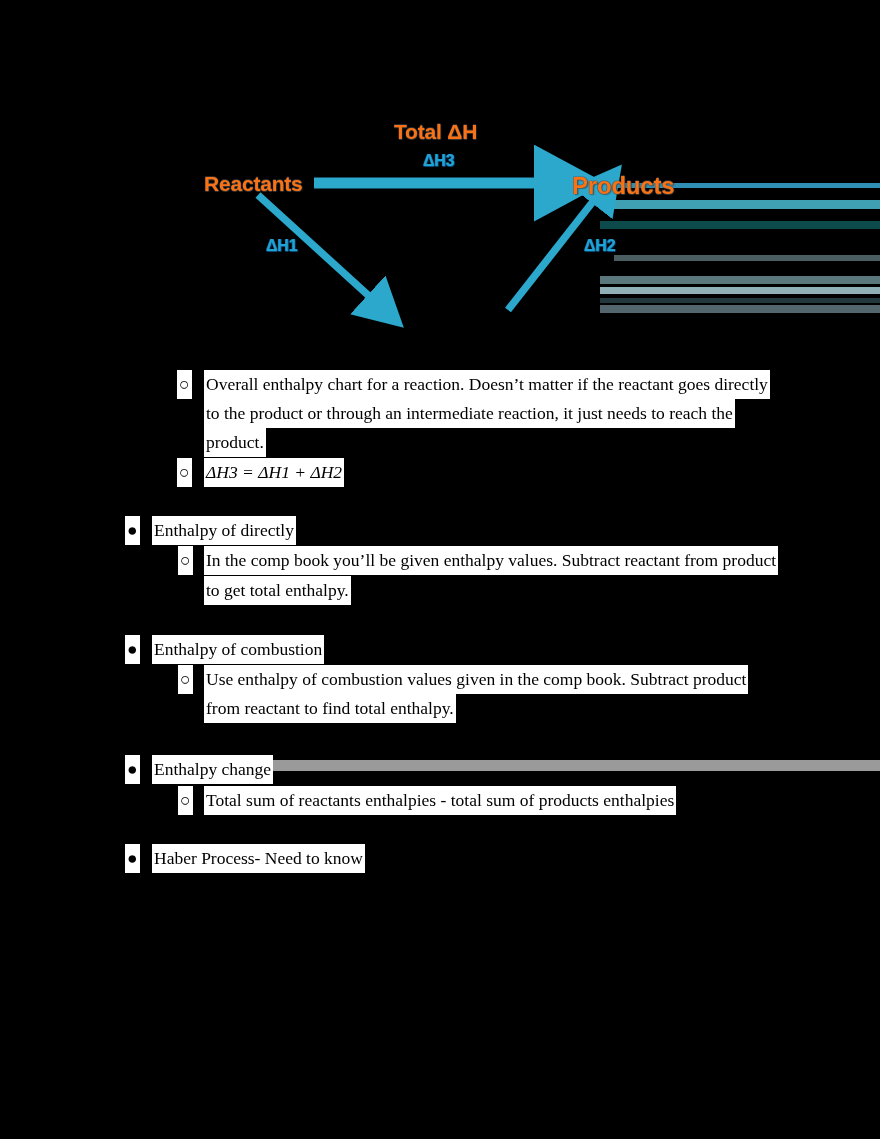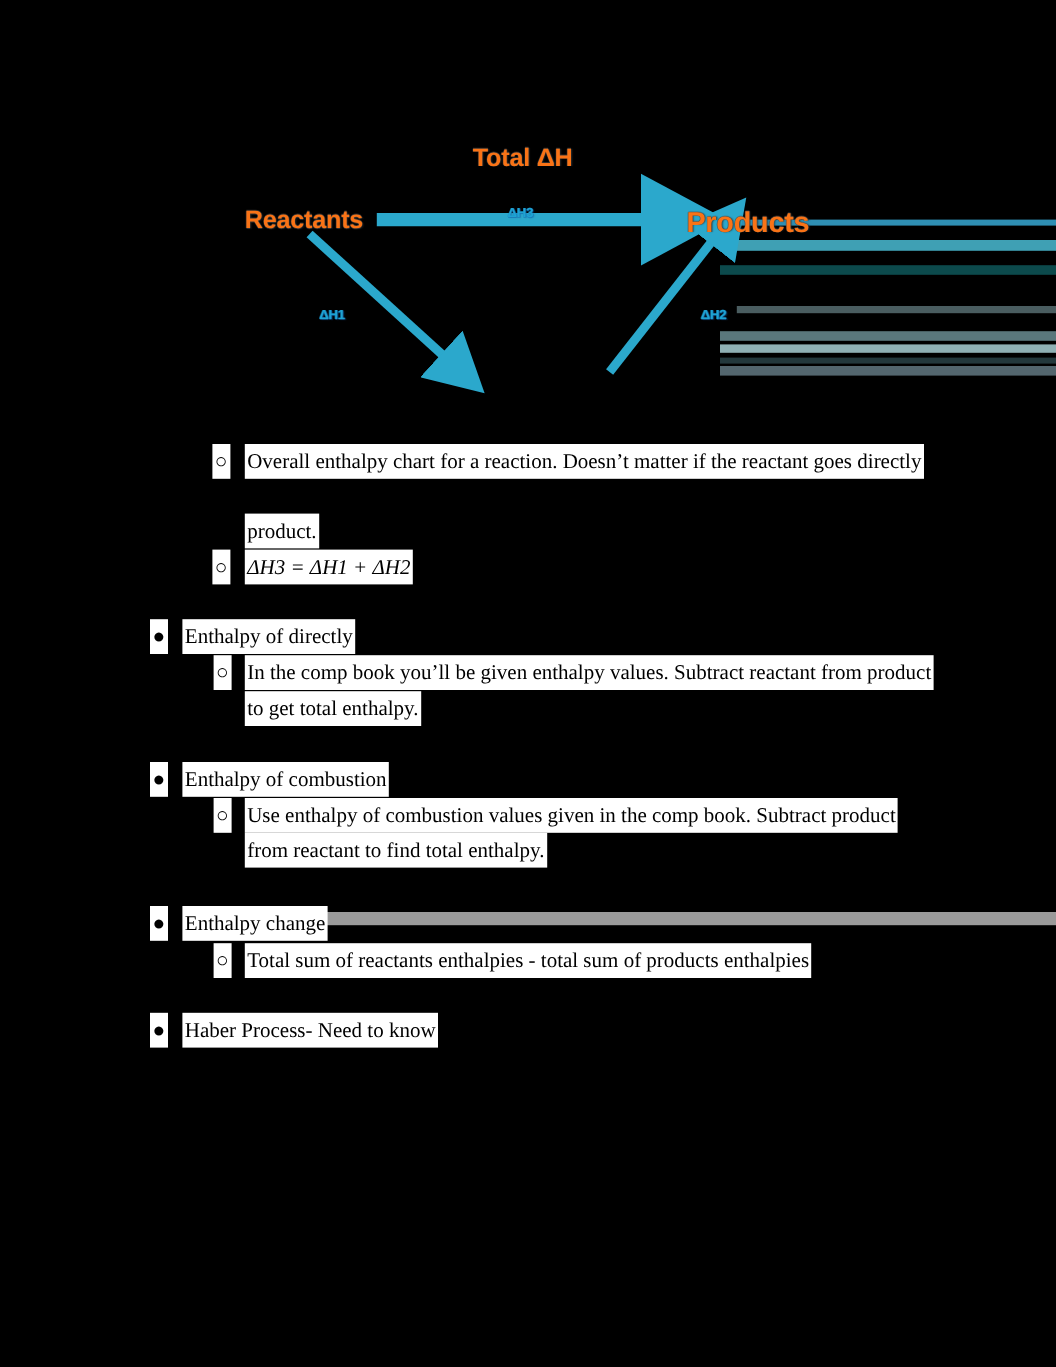--- a/index.html
+++ b/index.html
@@ -44,27 +44,26 @@
     text-shadow:
        0.6px 0 0 rgba(60,60,60,.55),
       -0.6px 0 0 rgba(60,60,60,.55),
        0 0.6px 0 rgba(90,90,90,.45),
        0 -0.6px 0 rgba(90,90,90,.45),
        1.4px 0.7px 1.1px rgba(40,40,40,.45);
     filter: blur(0.35px);
   }
   .dg-label.small {
     color: #1ea3d2;
-    font-size: 11px;
+    font-size: 16px;
     text-shadow:
        0.6px 0 0 rgba(25,120,190,.6),
       -0.6px 0 0 rgba(25,140,200,.6),
        0 0.7px 0 rgba(20,110,180,.5),
        1.2px 0.6px 1px rgba(20,90,160,.45);
-    margin-top: 20px;
   }
 
   #lbl-reactants { left: 24px; top: 72px; font-size: 21px; }
   #lbl-products  { left: 392px; top: 72px; font-size: 24px; }
   #lbl-total     { left: 214px; top: 20px; font-size: 21px; }
   #lbl-inter     { left: 198px; top: 198px; font-size: 19px; text-align: center; line-height: 1.05; }
   #lbl-inter .l2 { display: block; }
 
   #lbl-dh3 { left: 243px; top: 52px; }
   #lbl-dh1 { left: 86px;  top: 137px; }
@@ -136,20 +135,21 @@
 
 
     <div class="dg-label small" id="lbl-dh3">ΔH3</div>
     <div class="dg-label small" id="lbl-dh1">ΔH1</div>
     <div class="dg-label small" id="lbl-dh2">ΔH2</div>
   </div>
 
   <div class="bullet" style="left:177px; top:370px;">○</div>
 
   <div class="li" style="left:204px; top:370px;">Overall enthalpy chart for a reaction. Doesn’t matter if the reactant goes directly</div>
+  <div class="li" style="left:204px; top:399px;">to the product or through an intermediate reaction, it just needs to reach the</div>
   <div class="li" style="left:204px; top:428px;">product.</div>
 
   <div class="bullet" style="left:177px; top:458px;">○</div>
   <div class="li eq" style="left:204px; top:458px;">ΔH3 = ΔH1 + ΔH2</div>
 
   <div class="bullet" style="left:125px; top:516px;">●</div>
   <div class="li" style="left:152px; top:516px;">Enthalpy of directly</div>
 
   <div class="bullet" style="left:178px; top:546px;">○</div>
   <div class="li" style="left:204px; top:546px;">In the comp book you’ll be given enthalpy values. Subtract reactant from product</div>

